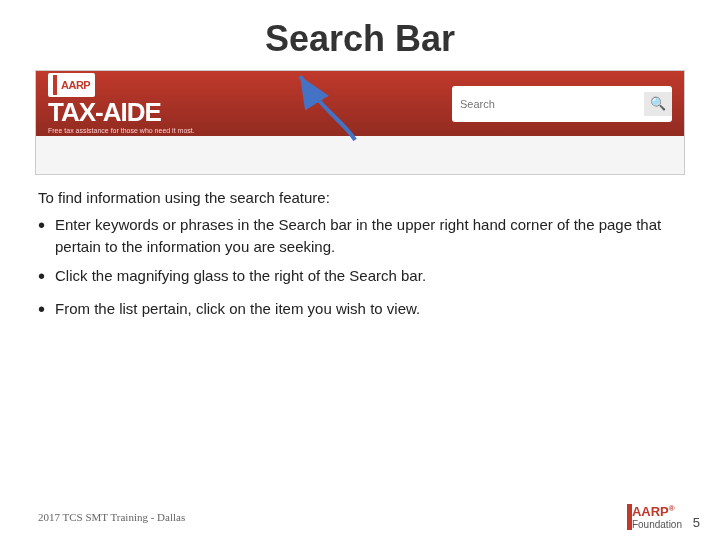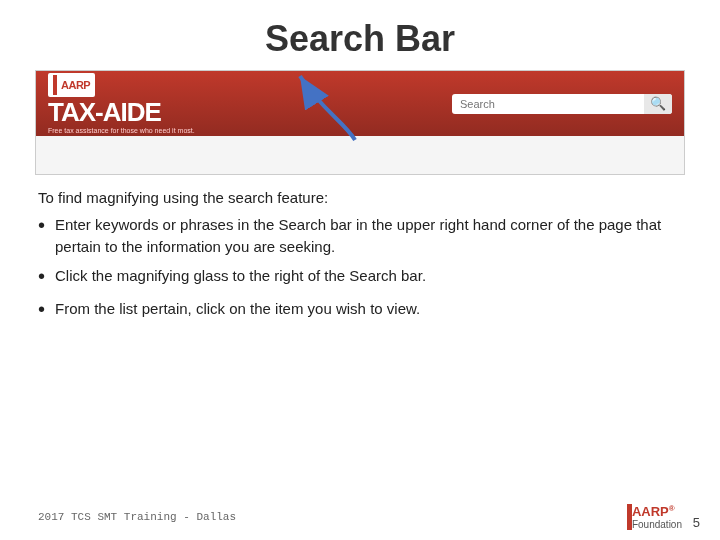--- a/index.html
+++ b/index.html
@@ -101,21 +101,21 @@
       position: absolute;
       right: 12px;
       top: 50%;
       transform: translateY(-50%);
       display: flex;
       align-items: center;
       background: #ffffff;
       border-radius: 3px;
       overflow: hidden;
       width: 220px;
-      height: 20px;
+      height: 36px;
     }
 
     .search-input-fake {
       flex: 1;
       height: 100%;
       border: none;
       background: transparent;
       font-size: 11px;
       color: #888;
       font-family: Arial, sans-serif;
@@ -186,21 +186,21 @@
       right: 0;
       display: flex;
       align-items: center;
       justify-content: space-between;
       padding: 0 38px;
     }
 
     .footer-left {
       font-size: 11px;
       color: #666666;
-      font-family: Liberation Mono, monospace;
+      font-family: Liberation Serif, serif;
     }
 
     .aarp-foundation-logo {
       display: flex;
       align-items: flex-start;
       gap: 0;
     }
 
     .aarp-f-red-bar {
       width: 5px;
@@ -260,21 +260,21 @@
   <svg class="arrow-svg" width="80" height="75" viewBox="0 0 80 75">
     <defs>
       <marker id="arrowhead" markerWidth="8" markerHeight="7" refX="8" refY="3.5" orient="auto">
         <polygon points="0 0, 8 3.5, 0 7" fill="#4472C4"></polygon>
       </marker>
     </defs>
     <path d="M 65 72 C 55 55, 30 40, 10 8" stroke="#4472C4" stroke-width="4" fill="none" marker-end="url(#arrowhead)"></path>
   </svg>
 
   <div class="content-area">
-    <div class="intro-line">To find magnifying using the search feature:</div>
+    <div class="intro-line">To find information using the search feature:</div>
     <ul class="bullet-list">
       <li>
         <span class="bullet-dot">•</span>
         <span>Enter keywords or phrases in the Search bar in the upper right hand corner of the page that pertain to the information you are seeking.</span>
       </li>
       <li>
         <span class="bullet-dot">•</span>
         <span>Click the magnifying glass to the right of the Search bar.</span>
       </li>
       <li>

